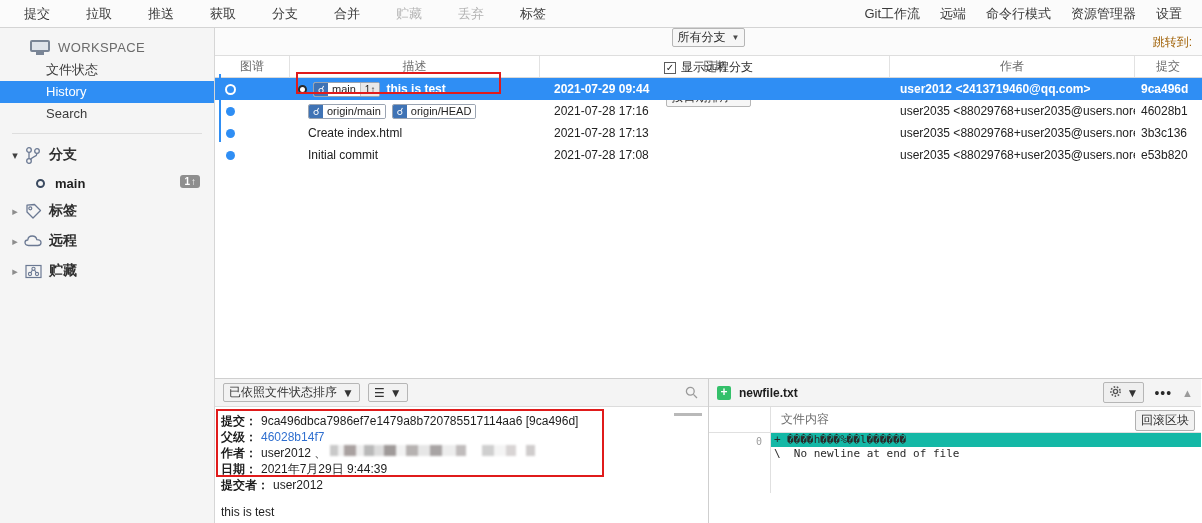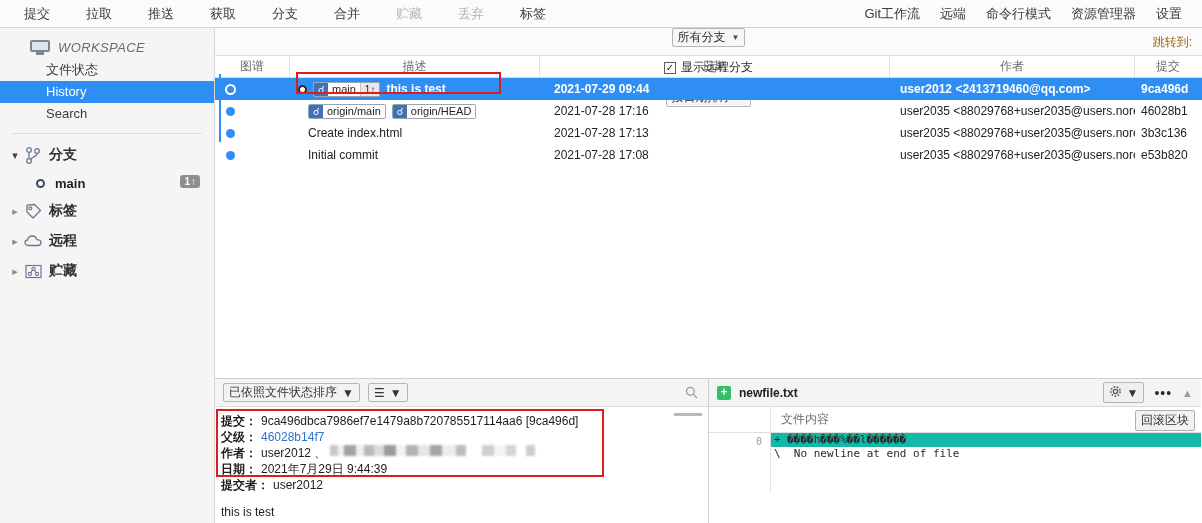--- a/index.html
+++ b/index.html
@@ -33,21 +33,20 @@
   
   .sidebar {
     position: absolute; left: 0; top: 28px; width: 215px; height: 495px;
     background: #f5f5f5;
     border-right: 1px solid #d6d6d6;
     padding-top: 8px;
   }
   .ws-head {
     display: flex; align-items: center; gap: 8px;
     padding: 4px 0 4px 30px;
-    font-style: italic;
   }
   .ws-label { font-size: 13px; color: #6b6b6b; letter-spacing: .4px; }
   .monitor-ico { width: 20px; height: 15px; position: relative; flex: 0 0 auto; }
   .monitor-ico .scr {
     position: absolute; left: 0; top: 0; width: 20px; height: 12px;
     border: 2px solid #7a8596; border-radius: 2px; background: #dfe3ea;
   }
   .monitor-ico .stand {
     position: absolute; left: 6px; top: 12px; width: 8px; height: 3px; background: #7a8596;
   }

